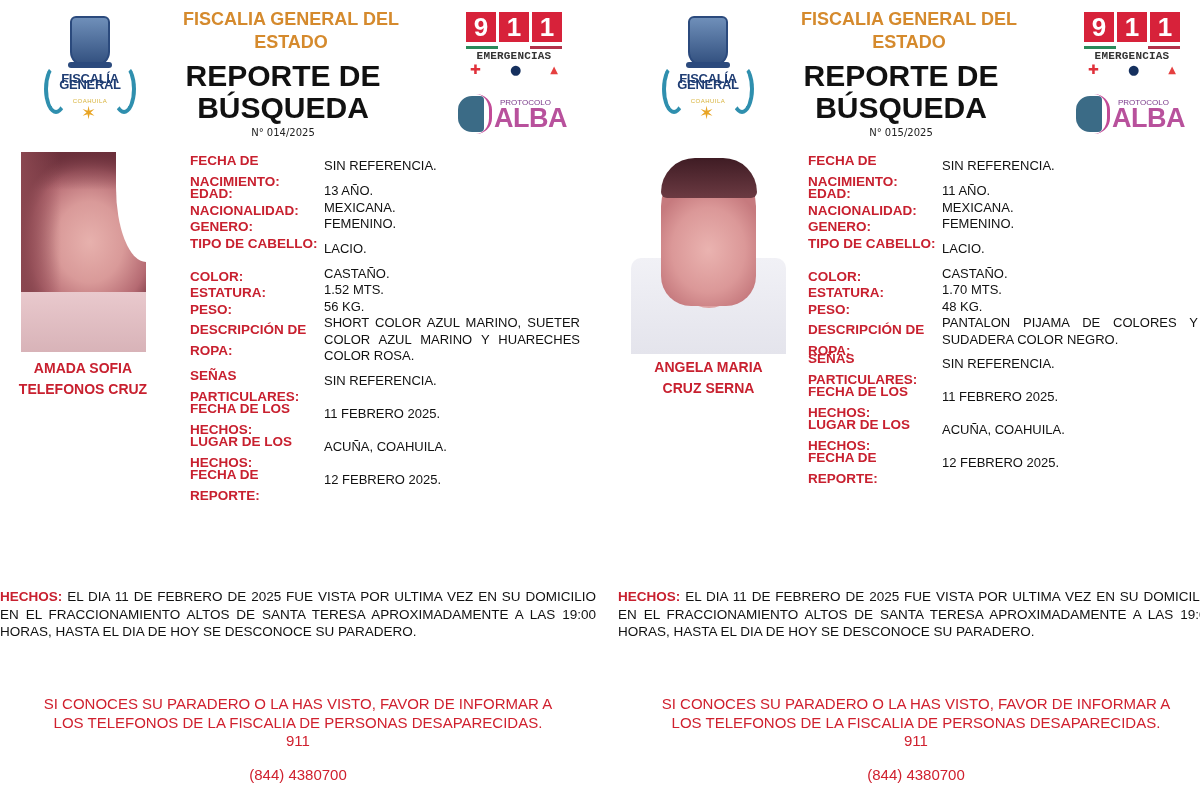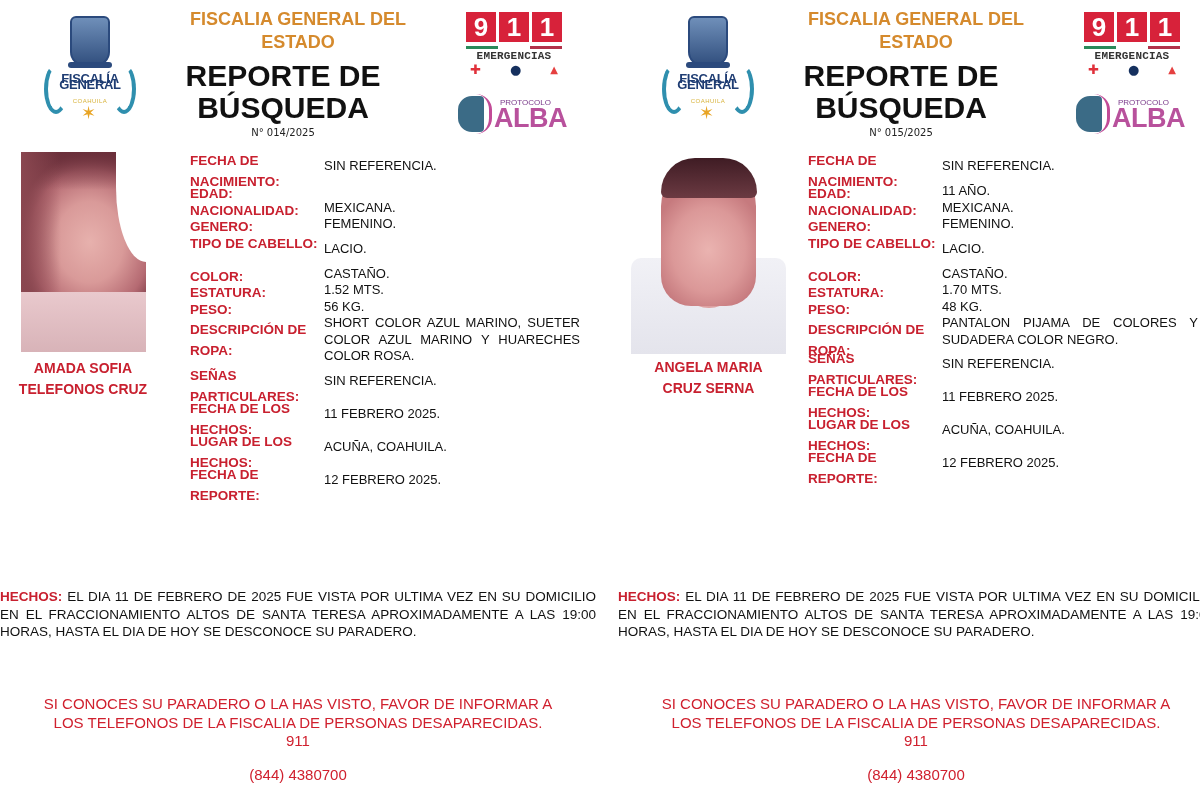--- a/index.html
+++ b/index.html
@@ -20,21 +20,21 @@
   .logo-fiscalia .laurel-l { left: 4px; border-right-color: transparent; }
   .logo-fiscalia .laurel-r { right: 4px; border-left-color: transparent; }
   .logo-fiscalia .txt1, .logo-fiscalia .txt2 { position: absolute; left: 0; width: 100px; text-align: center;
     color: #1f3d73; font-weight: bold; font-family: "Liberation Sans", sans-serif; font-size: 13px; line-height: 13px; letter-spacing: -0.3px; }
   .logo-fiscalia .txt1 { top: 58px; }
   .logo-fiscalia .txt2 { top: 64px; }
   .logo-fiscalia .txt3 { position: absolute; left: 0; width: 100px; top: 84px; text-align: center; color: #d8b33b;
     font-size: 6px; font-family: "Liberation Sans", sans-serif; letter-spacing: 0.5px; }
   .logo-fiscalia .star { position: absolute; left: 41px; top: 90px; color: #e8a424; font-size: 18px; line-height: 18px; }
 
-  .hdr-agency { position: absolute; left: 185px; top: 8px; width: 250px; text-align: center;
+  .hdr-agency { position: absolute; left: 178px; top: 8px; width: 250px; text-align: center;
     color: #d58a2d; font-family: "Liberation Sans", sans-serif; font-weight: bold; font-size: 18px; line-height: 23px; }
   .hdr-title { position: absolute; left: 170px; top: 60px; width: 250px; text-align: center;
     color: #111; font-family: "Liberation Sans", sans-serif; font-weight: bold; font-size: 30px; line-height: 32px; }
   .hdr-number { position: absolute; left: 170px; top: 127px; width: 250px; text-align: center;
     color: #222; font-size: 10px; font-family: "DejaVu Sans", sans-serif; }
 
   .logo-911 { position: absolute; left: 478px; top: 12px; width: 96px; }
   .logo-911 .digits { display: flex; gap: 3px; }
   .logo-911 .digit { width: 30px; height: 30px; background: #d7223a; color: #fff; font-weight: bold;
     font-family: "Liberation Sans", sans-serif; font-size: 26px; line-height: 30px; text-align: center; }
@@ -164,20 +164,21 @@
       <div>TELEFONOS CRUZ</div>
     </div>
 
     <div class="fields">
         <div class="field two">
           <div class="lbl">FECHA DE NACIMIENTO:</div>
           <div class="val">SIN REFERENCIA.</div>
         </div>
         <div class="field one">
           <div class="lbl">EDAD:</div>
+          <div class="val">13 AÑO.</div>
         </div>
         <div class="field one">
           <div class="lbl">NACIONALIDAD:</div>
           <div class="val">MEXICANA.</div>
         </div>
         <div class="field one">
           <div class="lbl">GENERO:</div>
           <div class="val">FEMENINO.</div>
         </div>
         <div class="field two">

